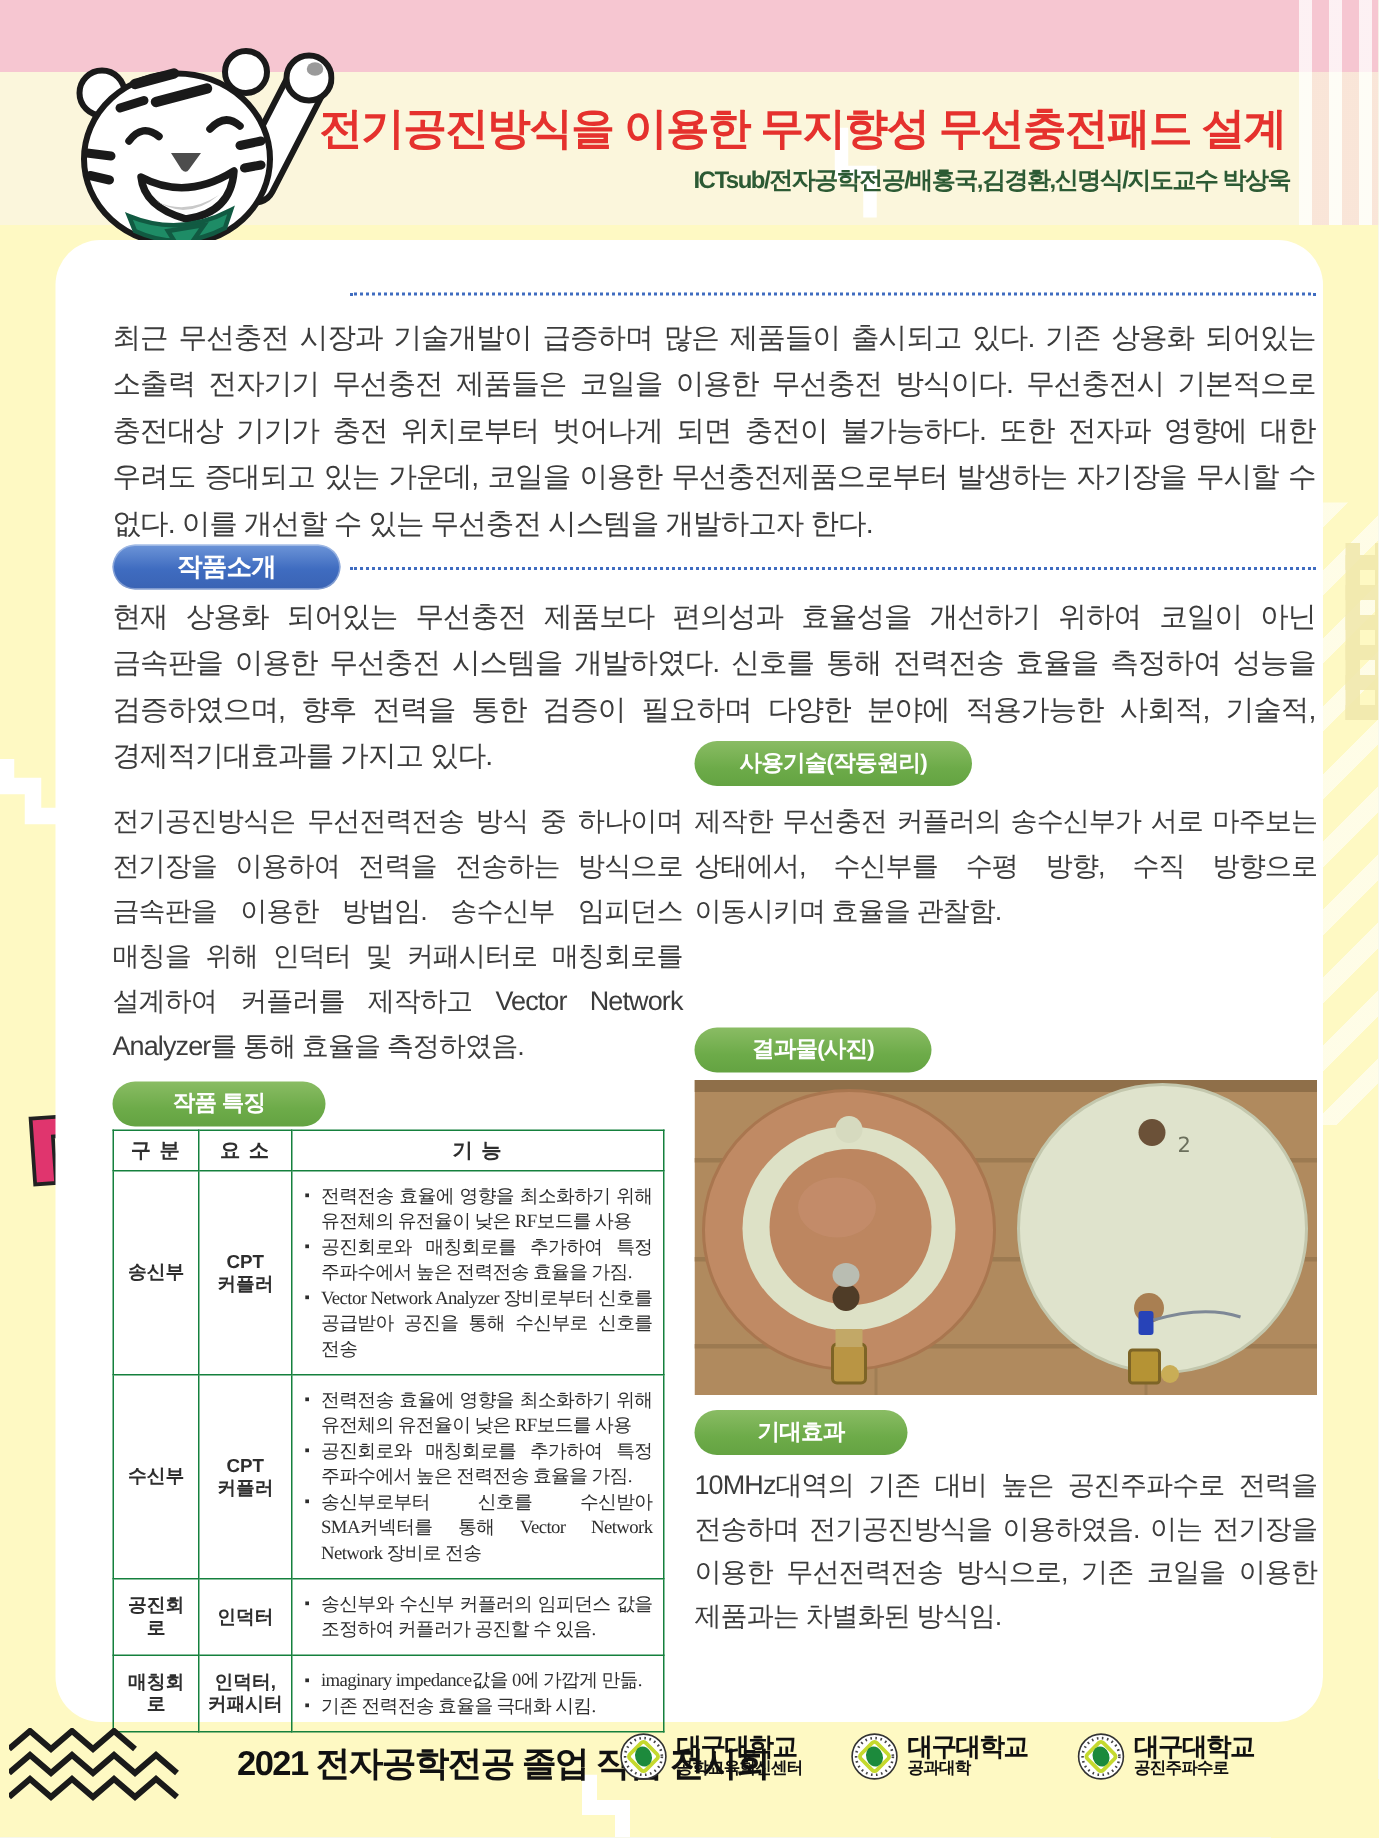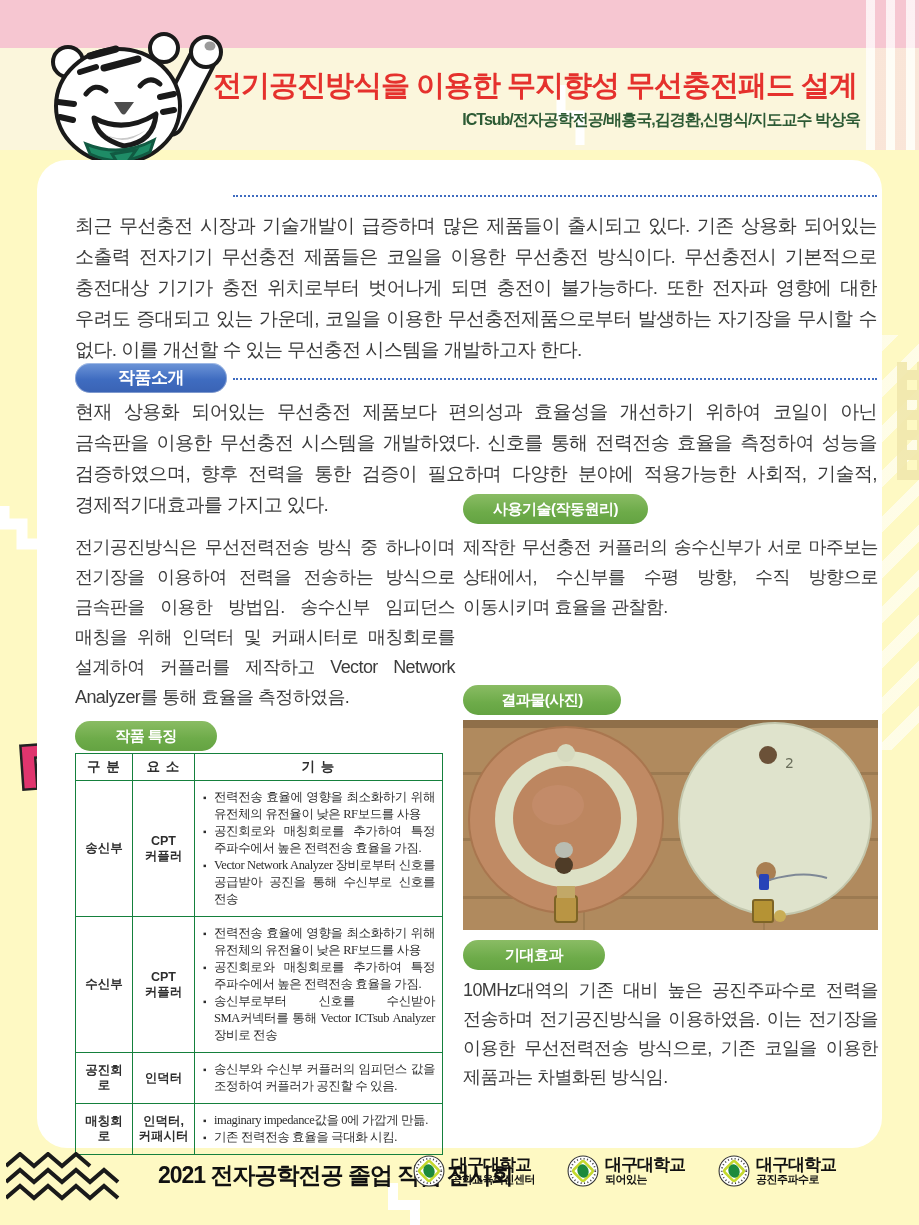--- a/index.html
+++ b/index.html
@@ -170,21 +170,21 @@
             </td>
           </tr>
           <tr>
             <td class="cat">수신부</td>
             <td class="elem">CPT
 커플러</td>
             <td class="fn">
               <ul>
                 <li>전력전송 효율에 영향을 최소화하기 위해 유전체의 유전율이 낮은 RF보드를 사용</li>
                 <li>공진회로와 매칭회로를 추가하여 특정 주파수에서 높은 전력전송 효율을 가짐.</li>
-                <li>송신부로부터 신호를 수신받아 SMA커넥터를 통해 Vector ICTsub Analyzer 장비로 전송</li>
+                <li>송신부로부터 신호를 수신받아 SMA커넥터를 통해 Vector Network Network 장비로 전송</li>
               </ul>
             </td>
           </tr>
           <tr>
             <td class="cat">공진회로</td>
             <td class="elem">인덕터</td>
             <td class="fn">
               <ul>
                 <li>송신부와 수신부 커플러의 임피던스 값을 조정하여 커플러가 공진할 수 있음.</li>
               </ul>
@@ -263,21 +263,21 @@
 
   <div class="logo-group lg2">
     <svg width="32" height="32" viewBox="0 0 30 30">
       <circle cx="15" cy="15" r="14" fill="#ffffff" stroke="#333" stroke-width="1"></circle>
       <circle cx="15" cy="15" r="11.5" fill="none" stroke="#444" stroke-width="1.6" stroke-dasharray="1 2.2"></circle>
       <rect x="8" y="8" width="14" height="14" rx="2" fill="#ffffff" stroke="#c5d92e" stroke-width="2.4" transform="rotate(45 15 15)"></rect>
       <ellipse cx="15" cy="15" rx="5.2" ry="6.4" fill="#1c8a3c" transform="rotate(-18 15 15)"></ellipse>
     </svg>
     <div class="logo-text">
       <span class="logo-univ">대구대학교</span>
-      <span class="logo-dept">되어있는</span>
+      <span class="logo-dept">공과대학</span>
     </div>
   </div>
 
   <div class="logo-group lg3">
     <svg width="32" height="32" viewBox="0 0 30 30">
       <circle cx="15" cy="15" r="14" fill="#ffffff" stroke="#333" stroke-width="1"></circle>
       <circle cx="15" cy="15" r="11.5" fill="none" stroke="#444" stroke-width="1.6" stroke-dasharray="1 2.2"></circle>
       <rect x="8" y="8" width="14" height="14" rx="2" fill="#ffffff" stroke="#c5d92e" stroke-width="2.4" transform="rotate(45 15 15)"></rect>
       <ellipse cx="15" cy="15" rx="5.2" ry="6.4" fill="#1c8a3c" transform="rotate(-18 15 15)"></ellipse>
     </svg>

